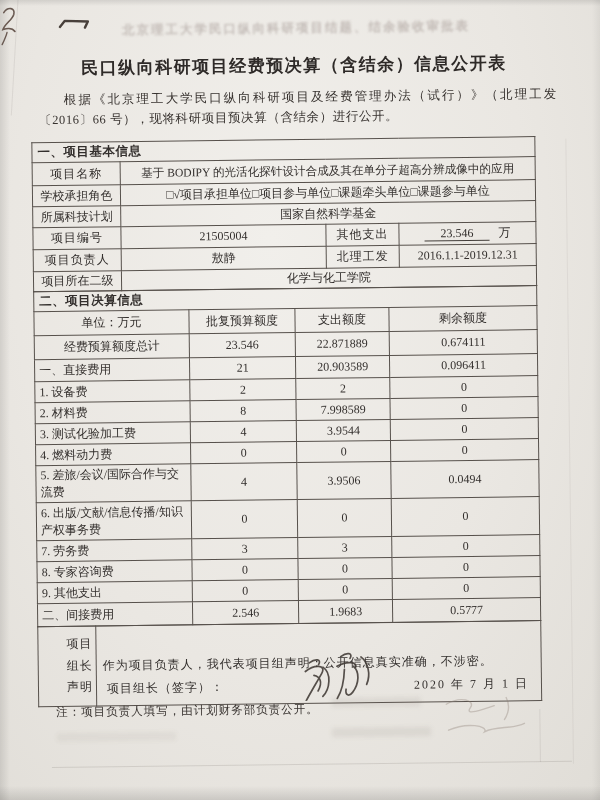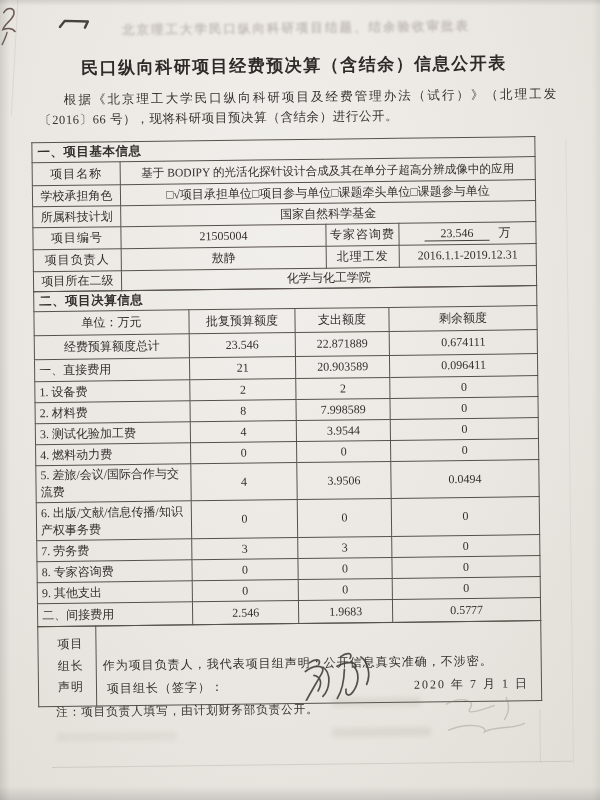--- a/index.html
+++ b/index.html
@@ -57,21 +57,21 @@
   }
   .t2{margin-top:-1px;}
   .t3{margin-top:-1px;}
   .lbl{text-align:center;letter-spacing:1px;}
   .ctr{text-align:center;}
   .num{text-align:center;font-family:"Liberation Serif","DejaVu Serif",serif;}
   .item{padding-left:4px;}
   .uline{border-bottom:1px solid #443f3b;padding:0 16px;}
   .funit{margin-left:9px;}
   
-  .decl-label{text-align:center;letter-spacing:1px;padding-left:10px;}
+  .decl-label{text-align:right;letter-spacing:1px;padding-left:10px;}
   .decl-label div{line-height:1.8;}
   .decl-cell{position:relative;padding:4px 6px;}
   .decl-statement{font-size:12px;letter-spacing:1px;}
   .decl-signrow{position:absolute;left:10px;bottom:8px;font-size:12px;letter-spacing:1px;}
   .decl-date{position:absolute;right:12px;bottom:8px;font-size:12px;letter-spacing:2px;}
   .signature{position:absolute;left:200px;bottom:2px;}
   
   .doc-note{
     position:absolute;left:60px;top:710px;font-size:11.5px;
     letter-spacing:1px;color:#37322f;
@@ -129,21 +129,21 @@
           <td class="lbl" style="letter-spacing:0">学校承担角色</td>
           <td colspan="3" class="ctr">□√项目承担单位□项目参与单位□课题牵头单位□课题参与单位</td>
         </tr>
         <tr style="height:21px">
           <td class="lbl" style="letter-spacing:0">所属科技计划</td>
           <td colspan="3" class="ctr">国家自然科学基金</td>
         </tr>
         <tr style="height:22px">
           <td class="lbl">项目编号</td>
           <td class="ctr num">21505004</td>
-          <td class="lbl">专家咨询费</td>
+          <td class="lbl">其他支出</td>
           <td class="ctr">
             <span class="uline num">23.546</span><span class="funit">万</span>
           </td>
         </tr>
         <tr style="height:22px">
           <td class="lbl">项目负责人</td>
           <td class="ctr">敖静</td>
           <td class="lbl">北理工发</td>
           <td class="ctr num">2016.1.1-2019.12.31</td>
         </tr>

